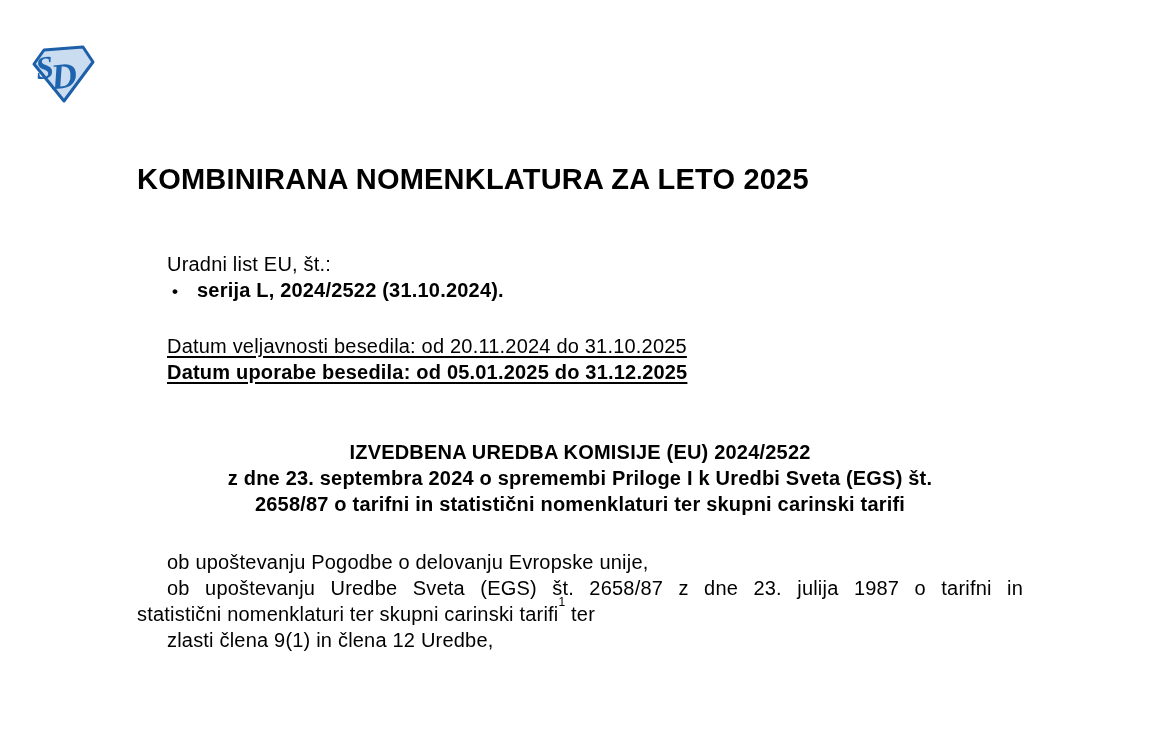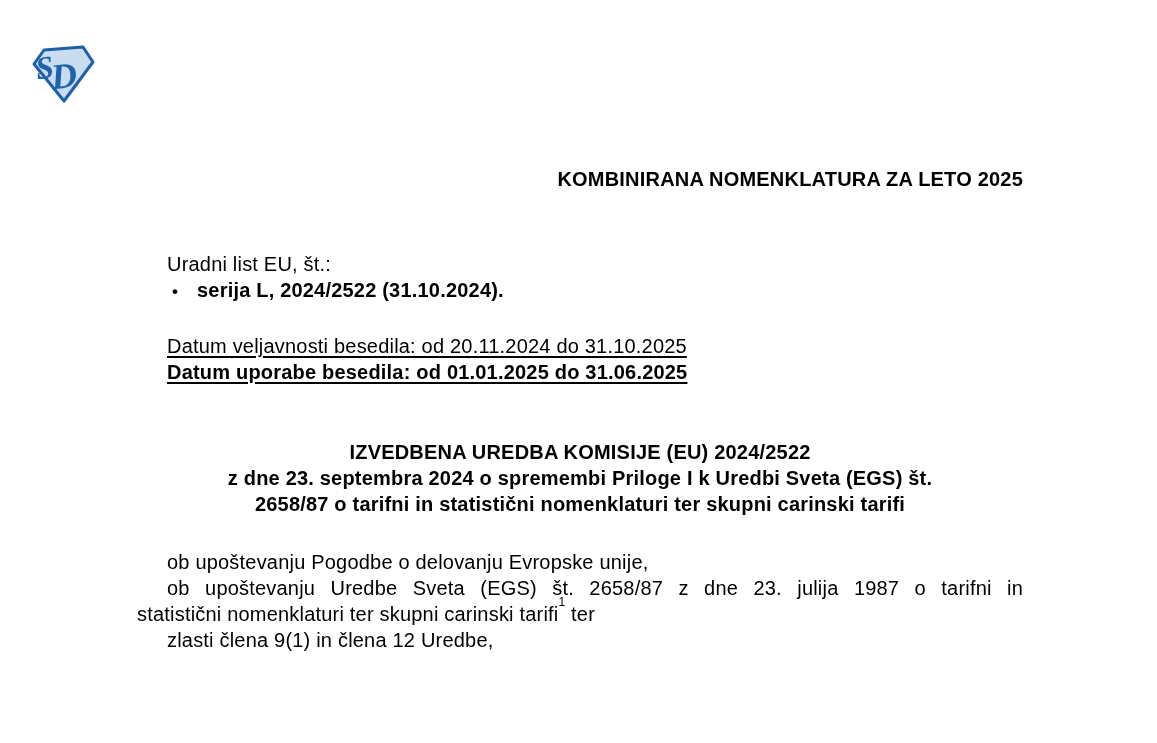--- a/index.html
+++ b/index.html
@@ -27,24 +27,24 @@
   .doc {
     position: absolute;
     left: 137px;
     top: 166px;
     width: 886px;
     font-size: 20px;
     line-height: 26px;
     letter-spacing: 0.2px;
   }
   .title {
-    font-size: 20px;
+    font-size: 29px;
     line-height: 26px;
     font-weight: bold;
-    text-align: right;
+    text-align: left;
     white-space: nowrap;
   }
   .line { min-height: 26px; white-space: nowrap; }
   .indent { padding-left: 30px; }
   .ul { text-decoration: underline; text-decoration-thickness: 2px; text-underline-offset: 3px; }
   .bold { font-weight: bold; }
   .mt-journal { margin-top: 59px; }
   .mt-validity { margin-top: 28px; }
   .mt-heading { margin-top: 54px; }
   .mt-intro { margin-top: 23px; }
@@ -82,21 +82,21 @@
     <div class="title">KOMBINIRANA NOMENKLATURA ZA LETO 2025</div>
 
     <div class="line indent mt-journal">Uradni list EU, št.:</div>
 
     <div class="line bullet-line">
       <span class="bullet-glyph">•</span><span>serija L, 2024/2522 (31.10.2024).</span>
     </div>
 
     <div class="line indent ul mt-validity">Datum veljavnosti besedila: od 20.11.2024 do 31.10.2025</div>
 
-    <div class="line indent ul bold">Datum uporabe besedila: od 01.01.2025 do 31.06.2025</div>
+    <div class="line indent ul bold">Datum uporabe besedila: od 05.01.2025 do 31.12.2025</div>
 
     <div class="reg-heading mt-heading">
       <div class="line">IZVEDBENA UREDBA KOMISIJE (EU) 2024/2522</div>
       <div class="line">z dne 23. septembra 2024 o spremembi Priloge I k Uredbi Sveta (EGS) št.</div>
       <div class="line">2658/87 o tarifni in statistični nomenklaturi ter skupni carinski tarifi</div>
     </div>
 
 
     <div class="line indent mt-body">ob upoštevanju Pogodbe o delovanju Evropske unije,</div>
 

